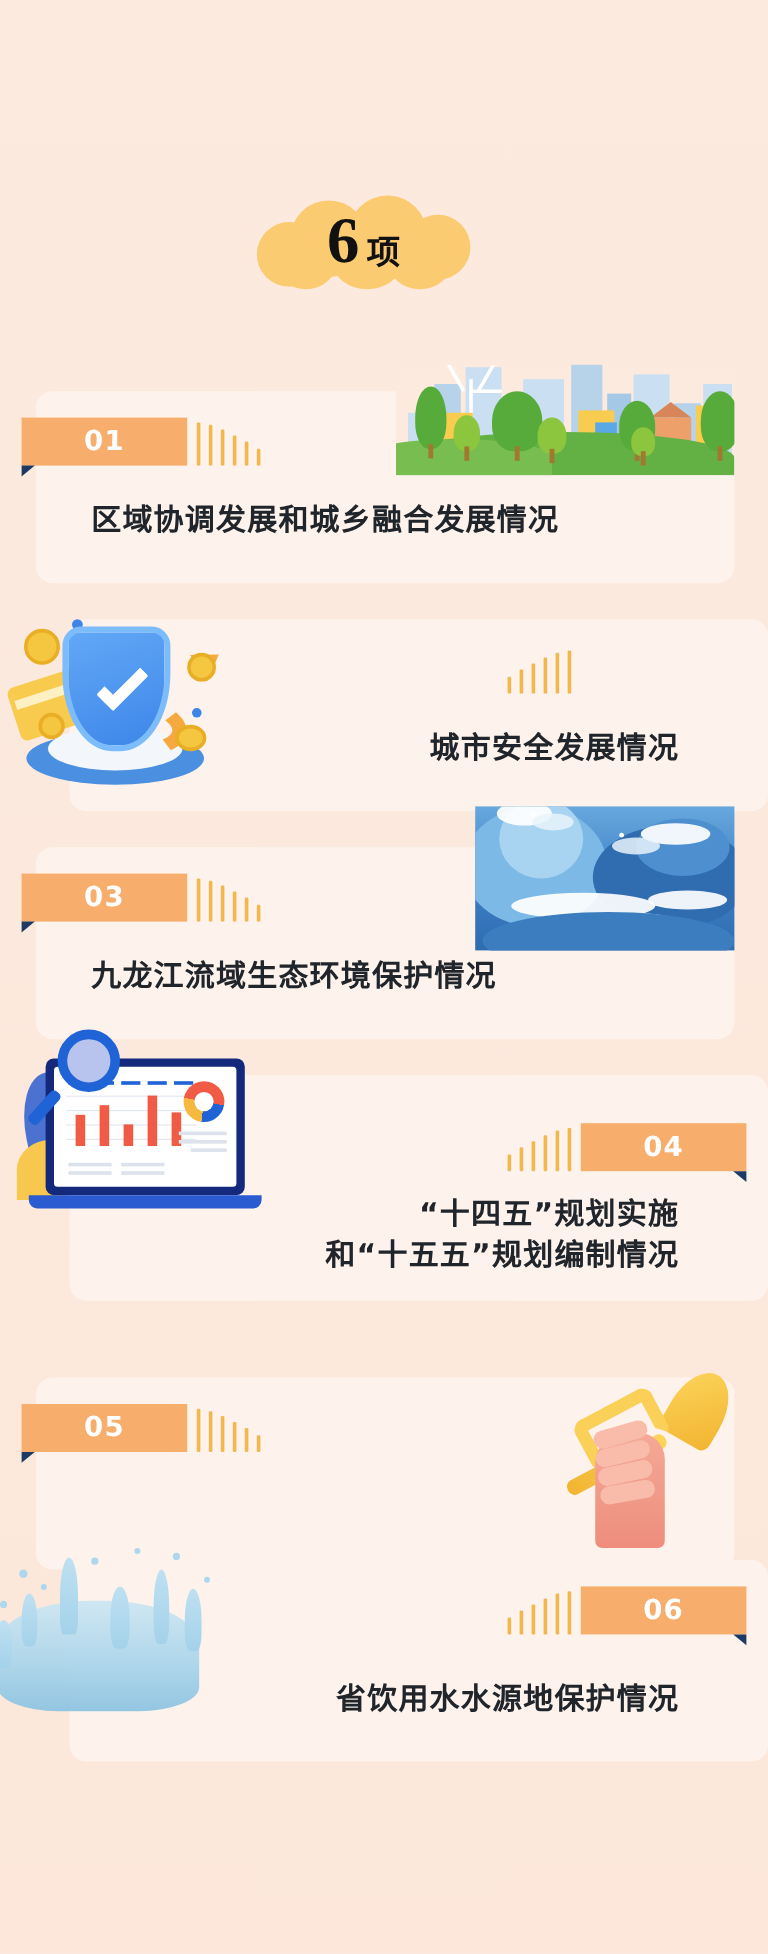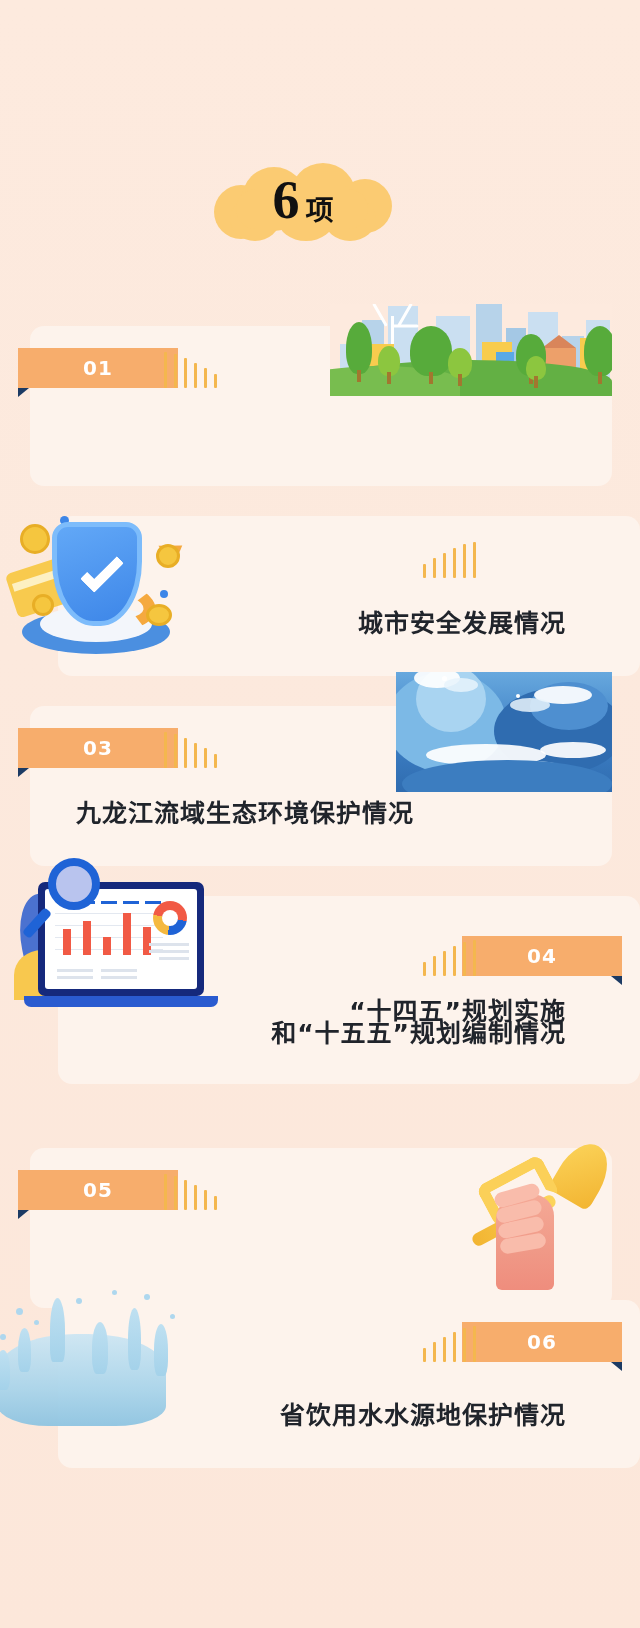--- a/index.html
+++ b/index.html
@@ -140,25 +140,25 @@
     position: absolute;
     background: #fdf3ec;
     height: 160px;
   }
   .panel.left  { left: 30px;  right: auto; width: 582px; border-radius: 14px 14px 14px 14px; }
   .panel.right { left: 58px;  width: 582px; border-radius: 14px; }
 
   
   .numtab {
     position: absolute;
-    width: 160px;
+    width: 138px;
     height: 40px;
     background: #f7ad6c;
     color: #ffffff;
-    font-size: 20px;
+    font-size: 23px;
     font-weight: bold;
     letter-spacing: 1px;
     display: flex;
     align-items: center;
     justify-content: center;
     font-family: "DejaVu Sans", "Liberation Sans", sans-serif;
   }
   .numtab.l { left: 18px; }
   .numtab.r { right: 18px; }
   .numtab::after {
@@ -446,20 +446,21 @@
     </div>
     <div class="ticks l" style="top:22px">
       <span style="height:36px"></span>
         <span style="height:34px"></span>
         <span style="height:30px"></span>
       <span style="height:25px"></span>
         <span style="height:20px"></span>
         <span style="height:14px"></span>
     </div>
 
+    <div class="caption l" style="top:92px">区域协调发展和城乡融合发展情况</div>
   </div>
 
   <div class="item" style="top:516px;height:164px">
     <div class="panel right" style="top:0;left:58px;width:582px;height:160px"></div>
 
     <div class="art shield-art" style="left:6px;top:-8px;width:180px;height:148px">
       <div class="pedestal-base"></div>
       <div class="pedestal-top"></div>
       <div class="arrow-sweep"></div>
       <div class="arrow-head"></div>
@@ -567,21 +568,21 @@
     <div class="ticks r" style="top:40px">
       <span style="height:14px"></span>
         <span style="height:20px"></span>
         <span style="height:25px"></span>
       <span style="height:30px"></span>
         <span style="height:34px"></span>
         <span style="height:36px"></span>
     </div>
 
     <div class="caption r" style="top:100px">“十四五”规划实施</div>
-    <div class="caption r" style="top:122px">和“十五五”规划编制情况</div>
+    <div class="caption r" style="top:134px">和“十五五”规划编制情况</div>
   </div>
 
   <div class="item" style="top:1086px;height:164px">
     <div class="panel left" style="top:62px;left:30px;width:582px;height:160px"></div>
 
     <div class="art" style="left:452px;top:50px;width:160px;height:178px;overflow:visible">
       <div class="horn-bell"></div>
       <div class="horn-tube"></div>
       <div class="horn-loop"></div>
       <div class="hand"></div>

